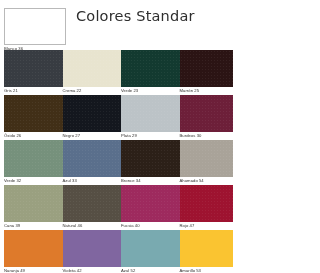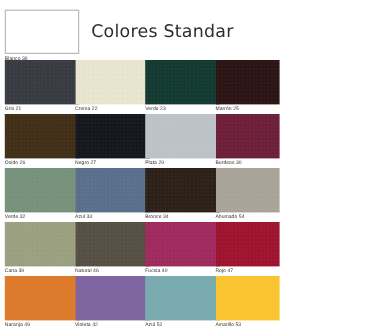--- a/index.html
+++ b/index.html
@@ -19,21 +19,21 @@
     position: relative;
     width: 233px;
     height: 273px;
     box-sizing: border-box;
   }
 
   
   .header {
     position: absolute;
     left: 0;
-    top: 13px;
+    top: 2px;
     width: 233px;
     height: 42px;
     padding-left: 12px;
   }
 
   .title {
     position: absolute;
     left: 76px;
     top: 6px;
     width: 152px;

